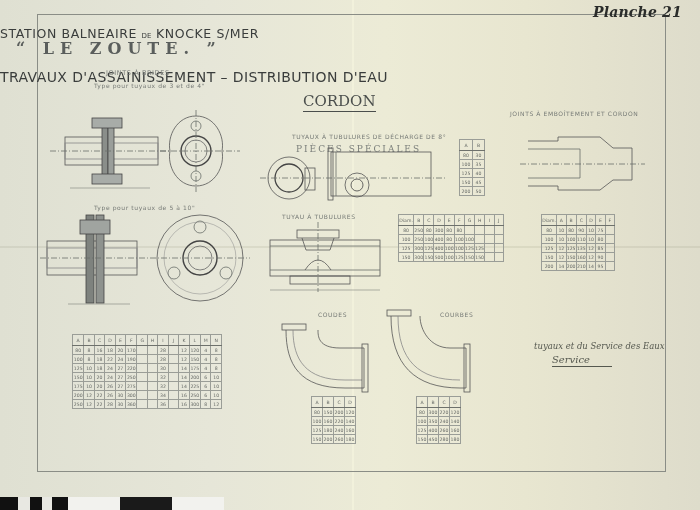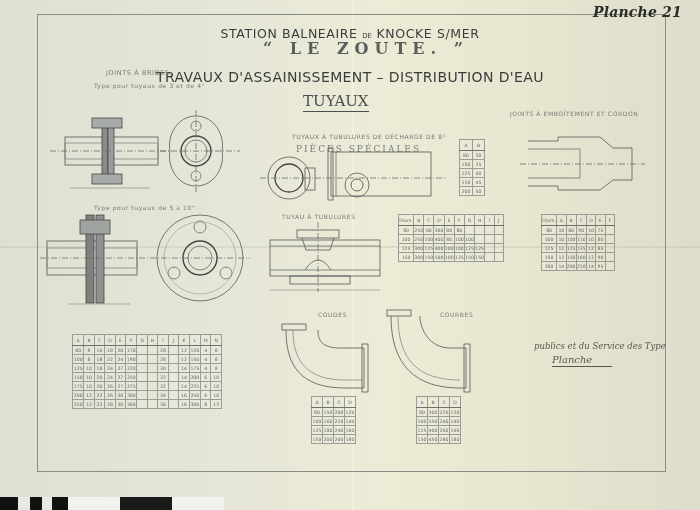--- a/index.html
+++ b/index.html
@@ -2,21 +2,21 @@
 <html><head>
 <meta charset="utf-8">
 <style>
   html,body{margin:0;padding:0;}
   body{width:700px;height:510px;overflow:hidden;background:#d8d8c8;font-family:"DejaVu Sans",sans-serif;}
   #sheet{position:relative;width:700px;height:510px;background:linear-gradient(90deg,#dfe0d2 0%,#e6e6d8 30%,#ecebd6 55%,#e8e6d0 75%,#dedccb 100%);overflow:hidden;}
   .fold-v{position:absolute;top:0;left:352px;width:2px;height:510px;background:rgba(255,255,230,0.35);}
   .fold-h{position:absolute;left:0;top:246px;width:700px;height:2px;background:rgba(120,120,100,0.12);}
   .frame{position:absolute;left:37px;top:14px;width:627px;height:456px;border:1.2px solid #8a8d86;}
   .plate{position:absolute;top:4px;right:18px;font-family:"DejaVu Serif",serif;font-style:italic;font-weight:bold;font-size:14px;color:#2a2c2a;letter-spacing:0.2px;}
-  .t1{position:absolute;left:0;width:700px;text-align:center;color:#3a3d3c;}
+  .t1{position:absolute;left:0;width:700px;text-align:left;color:#3a3d3c;}
   .title1{top:26px;font-size:12.5px;letter-spacing:0.6px;}
   .title1 .sm{font-size:7px;letter-spacing:0;}
   .title2{top:39px;font-family:"DejaVu Serif",serif;font-size:16px;letter-spacing:6px;color:#5a5e5c;font-weight:bold;margin-left:16px;}
   .title3{top:60px;font-size:14px;letter-spacing:0.4px;margin-top:9px;}
   .lbl{position:absolute;color:#767a76;font-size:6px;letter-spacing:0.6px;white-space:nowrap;}
   .tuyaux{position:absolute;left:303px;top:92px;font-family:"DejaVu Serif",serif;font-size:15px;color:#4a4e4c;border-bottom:1.4px solid #4a4e4c;padding-bottom:1px;}
   .pieces{position:absolute;left:296px;top:120px;font-family:"DejaVu Serif",serif;font-size:9px;color:#7a7e7a;letter-spacing:2px;margin-top:24px;}
   svg.draw{position:absolute;left:0;top:0;}
   .tbl{position:absolute;border:1px solid #6e716c;border-collapse:collapse;font-size:4.6px;color:#666a66;background:rgba(255,255,250,0.08);}
   .tbl td{border:0.6px solid #9a9d97;text-align:center;padding:0;height:8px;min-width:8px;}
@@ -37,21 +37,21 @@
   <div class="plate">Planche 21</div>
 
   <div class="t1 title1">
     <span>STATION BALNEAIRE</span>
     <span class="sm">DE</span>
     <span>KNOCKE S/MER</span>
   </div>
   <div class="t1 title2">“ LE ZOUTE. ”</div>
   <div class="t1 title3">TRAVAUX D'ASSAINISSEMENT – DISTRIBUTION D'EAU</div>
 
-  <div class="tuyaux">TUYAUX</div>
+  <div class="tuyaux">CORDON</div>
   <div class="pieces">PIÈCES SPÉCIALES</div>
   <div class="lbl" style="left:292px;top:133px;">TUYAUX À TUBULURES DE DÉCHARGE DE 8°</div>
 
   <div class="lbl" style="left:106px;top:69px;font-size:6.5px;">JOINTS À BRIDES</div>
   <div class="lbl" style="left:94px;top:82px;">Type pour tuyaux de 3 et de 4"</div>
   <div class="lbl" style="left:94px;top:204px;">Type pour tuyaux de 5 à 10"</div>
   <div class="lbl" style="left:510px;top:110px;">JOINTS À EMBOÎTEMENT ET CORDON</div>
   <div class="lbl" style="left:282px;top:213px;">TUYAU À TUBULURES</div>
   <div class="lbl" style="left:318px;top:311px;">COUDES</div>
   <div class="lbl" style="left:440px;top:311px;">COURBES</div>
@@ -509,22 +509,22 @@
         <tr>
           <td>150</td>
           <td>450</td>
           <td>280</td>
           <td>180</td>
         </tr>
       </tbody>
   </table>
 
   <div class="sig">
-    <div>publics et du Service des Type</div>
-    <span class="name">Planche</span>
+    <div>tuyaux et du Service des Eaux</div>
+    <span class="name">Service</span>
   </div>
 
   <div class="ruler">
     <span style="width: 18px; background: rgb(17, 17, 17);"></span>
     <span style="width: 12px; background: rgb(232, 232, 226);"></span>
     <span style="width: 12px; background: rgb(17, 17, 17);"></span>
     <span style="width: 10px; background: rgb(232, 232, 226);"></span>
     <span style="width: 16px; background: rgb(17, 17, 17);"></span>
     <span style="width: 52px; background: rgb(242, 242, 238);"></span>
     <span style="width: 52px; background: rgb(26, 26, 26);"></span>

